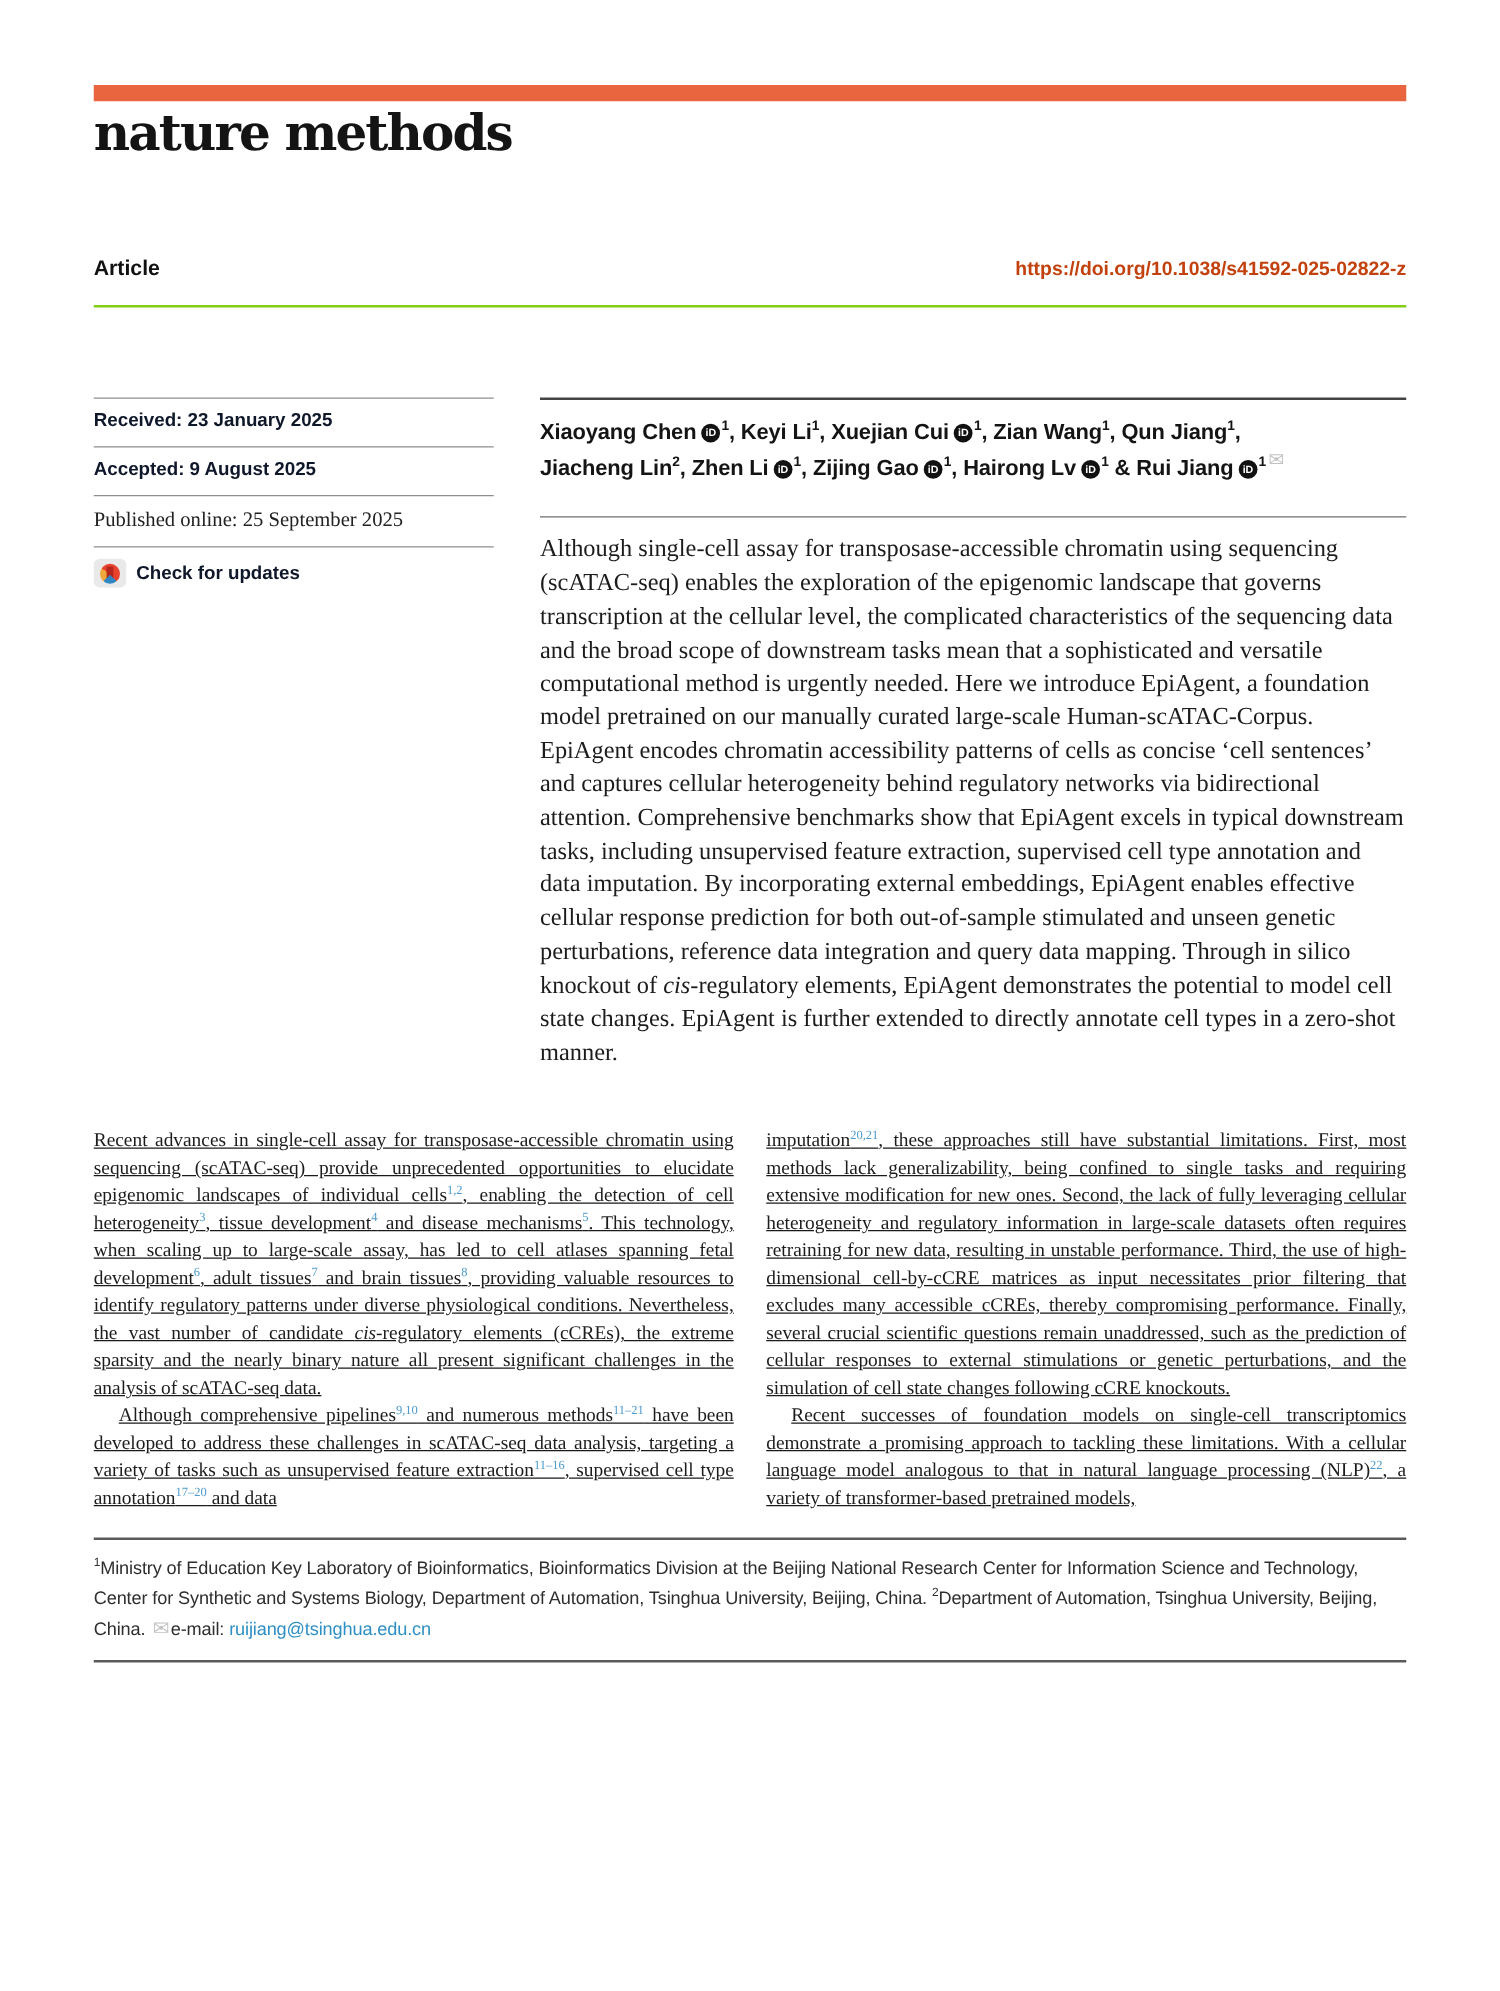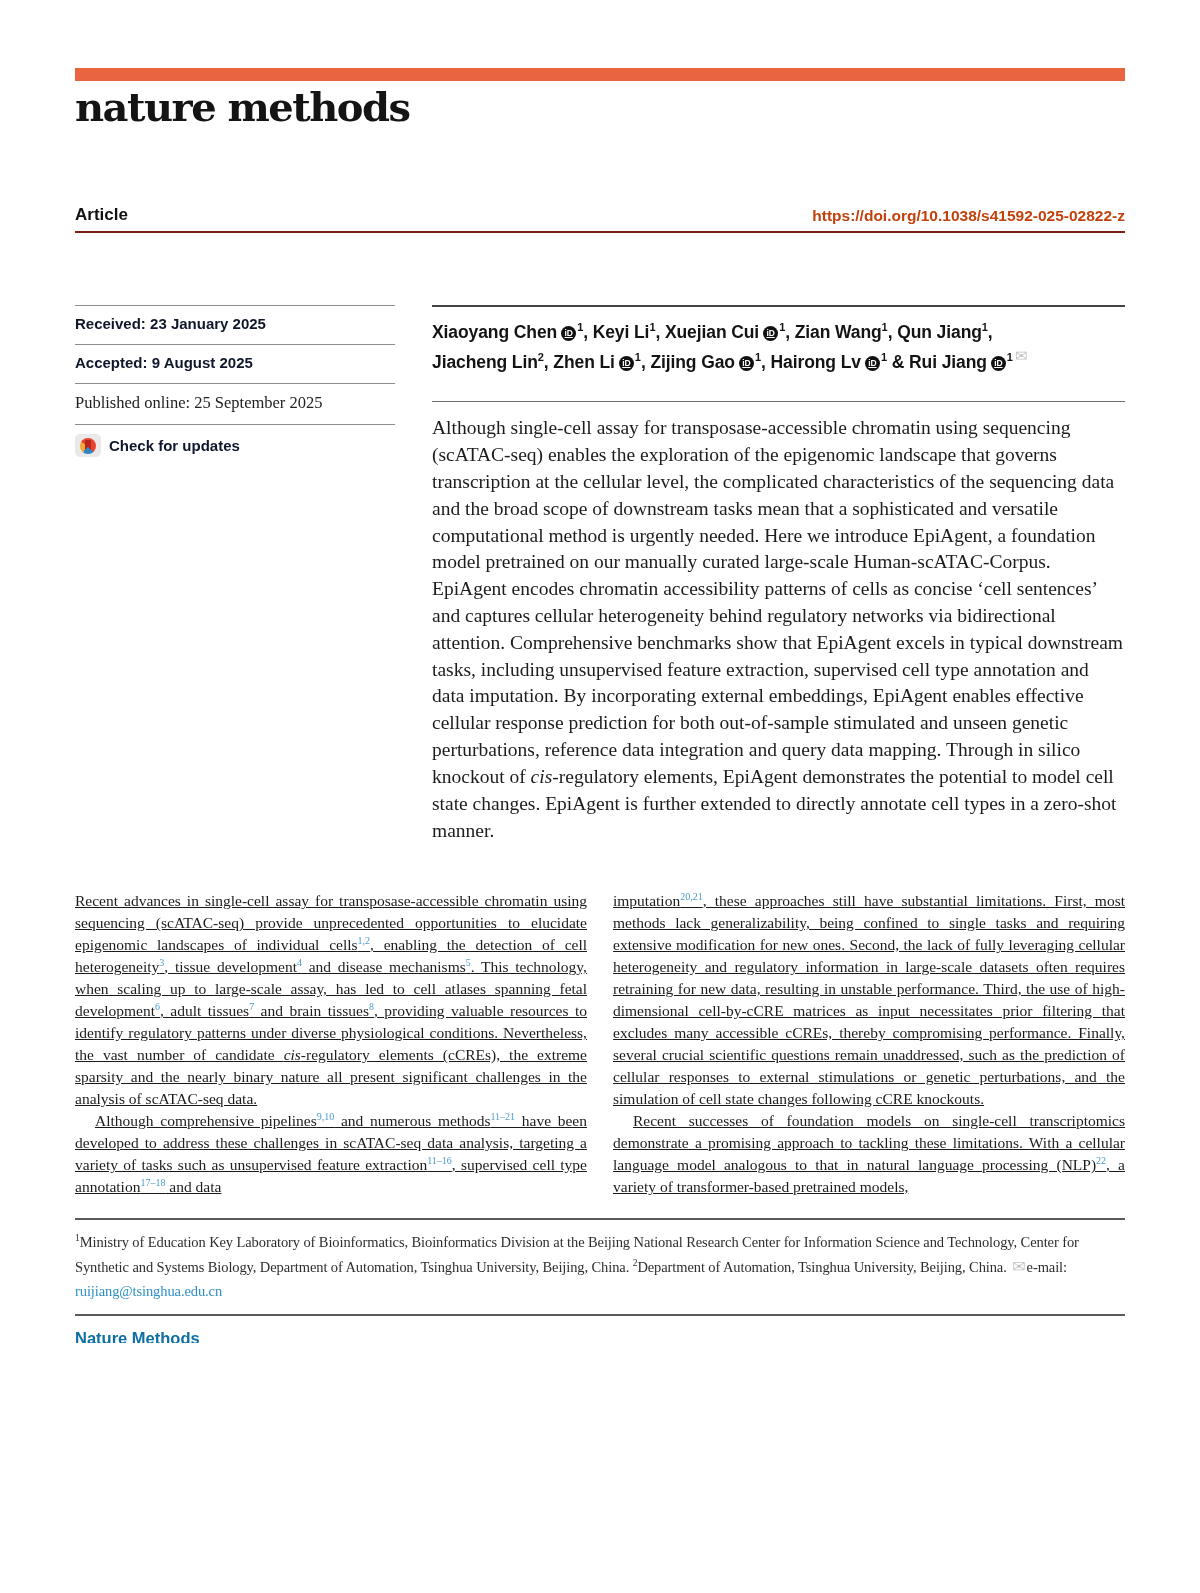--- a/index.html
+++ b/index.html
@@ -10,21 +10,21 @@
     font-family:"Liberation Serif", serif; color:#1a1a1a;
   }
   
   .accent-bar { margin-top:68px; height:13px; background:#e8653f; }
   .logo {
     margin-top:4px; font-family:"DejaVu Serif", serif; font-weight:700;
     font-size:40px; letter-spacing:-1.5px; color:#141414; line-height:1.1;
   }
   .header-row {
     margin-top:46px; display:flex; justify-content:space-between; align-items:flex-end;
-    padding-bottom:6px; border-bottom:2px solid #7f1d1d;
+    padding-bottom:19px; border-bottom:2px solid #84cc16;
   }
   .article-label { font-family:"Liberation Sans", sans-serif; font-weight:700; font-size:17px; color:#111; }
   .doi-link { font-family:"Liberation Sans", sans-serif; font-weight:700; font-size:15.5px; color:#c2410c; text-decoration:none;margin-top:32px; }
   .title {
     margin-top:16px; font-family:"DejaVu Serif", serif; font-weight:700;
     font-size:44px; line-height:1.13; letter-spacing:-0.8px; color:#0f0f0f; max-width:1010px;
   }
   
   .main-grid { margin-top:72px; display:grid; grid-template-columns:320px 1fr; column-gap:37px; }
   .meta-row { border-top:1px solid #8f8f8f; padding:9px 0 11px; }
@@ -40,36 +40,36 @@
   .authors-block { border-top:2px solid #444; padding-top:12px; }
   .authors {
     font-family:"Liberation Sans", sans-serif; font-weight:700; font-size:17.5px;
     line-height:1.5; color:#141414; letter-spacing:-0.1px;
   }
   .authors sup { font-size:11px; }
   .orcid-icon {
     display:inline-block; width:15px; height:15px; border-radius:50%; background:#111;
     color:#fff; font-family:"Liberation Sans", sans-serif; font-weight:700; font-size:8.5px;
     line-height:15px; text-align:center; margin:0 1px 0 4px; transform:translateY(-2px);
-    font-style:normal; cursor:pointer;text-decoration:underline;
+    font-style:normal; cursor:pointer;
   }
   .mail-icon { color:#c2c2c2; font-size:15px; vertical-align:super; margin-left:2px; font-weight:400; cursor:pointer; }
   .abstract-block { margin-top:26px; border-top:1.5px solid #6f6f6f; padding-top:13px; }
   .abstract { font-size:19.5px; line-height:1.375; color:#1c1c1c; max-width:700px; }
   
   .body-grid { margin-top:46px; display:grid; grid-template-columns:1fr 1fr; column-gap:26px;text-decoration:underline; }
   .body-col p {
     font-size:15.5px; line-height:22px; text-align:justify; color:#1c1c1c;
   }
   .body-col p.indent { text-indent:20px; }
   sup.ref { color:#4d9bcd; font-size:10px; line-height:0; }
   
   .footnote-block { margin-top:20px; border-top:2px solid #5a5a5a; padding-top:11px; }
   .footnotes {
-    font-family:Liberation Serif, serif; font-size:14.5px; line-height:1.58; color:#2e2e2e; letter-spacing:-0.1px;
+    font-family:Liberation Sans, sans-serif; font-size:14.5px; line-height:1.58; color:#2e2e2e; letter-spacing:-0.1px;
   }
   .footnotes sup { font-size:9.5px; }
   .footnotes .mail-icon { vertical-align:baseline; font-size:16px; margin-right:1px; }
   .inline-link { color:#2e8fc4; text-decoration:none; }
   .footer-block { margin-top:12px; border-top:2px solid #5a5a5a; padding-top:13px; }
   .journal-name { font-family:"Liberation Sans", sans-serif; font-weight:700; font-size:16.5px; color:#0d6fa5; }
 </style>
 </head>
 <body>
 
@@ -113,21 +113,21 @@
       <div class="abstract-block">
         <p class="abstract">Although single-cell assay for transposase-accessible chromatin using sequencing (scATAC-seq) enables the exploration of the epigenomic landscape that governs transcription at the cellular level, the complicated characteristics of the sequencing data and the broad scope of downstream tasks mean that a sophisticated and versatile computational method is urgently needed. Here we introduce EpiAgent, a foundation model pretrained on our manually curated large-scale Human-scATAC-Corpus. EpiAgent encodes chromatin accessibility patterns of cells as concise ‘cell sentences’ and captures cellular heterogeneity behind regulatory networks via bidirectional attention. Comprehensive benchmarks show that EpiAgent excels in typical downstream tasks, including unsupervised feature extraction, supervised cell type annotation and data imputation. By incorporating external embeddings, EpiAgent enables effective cellular response prediction for both out-of-sample stimulated and unseen genetic perturbations, reference data integration and query data mapping. Through in silico knockout of <i>cis</i>-regulatory elements, EpiAgent demonstrates the potential to model cell state changes. EpiAgent is further extended to directly annotate cell types in a zero-shot manner.</p>
       </div>
     </div>
 
   </div>
 
   <div class="body-grid">
     <div class="body-col">
       <p>Recent advances in single-cell assay for transposase-accessible chromatin using sequencing (scATAC-seq) provide unprecedented opportunities to elucidate epigenomic landscapes of individual cells<sup class="ref">1,2</sup>, enabling the detection of cell heterogeneity<sup class="ref">3</sup>, tissue development<sup class="ref">4</sup> and disease mechanisms<sup class="ref">5</sup>. This technology, when scaling up to large-scale assay, has led to cell atlases spanning fetal development<sup class="ref">6</sup>, adult tissues<sup class="ref">7</sup> and brain tissues<sup class="ref">8</sup>, providing valuable resources to identify regulatory patterns under diverse physiological conditions. Nevertheless, the vast number of candidate <i>cis</i>-regulatory elements (cCREs), the extreme sparsity and the nearly binary nature all present significant challenges in the analysis of scATAC-seq data.</p>
-      <p class="indent">Although comprehensive pipelines<sup class="ref">9,10</sup> and numerous methods<sup class="ref">11–21</sup> have been developed to address these challenges in scATAC-seq data analysis, targeting a variety of tasks such as unsupervised feature extraction<sup class="ref">11–16</sup>, supervised cell type annotation<sup class="ref">17–18</sup> and data</p>
+      <p class="indent">Although comprehensive pipelines<sup class="ref">9,10</sup> and numerous methods<sup class="ref">11–21</sup> have been developed to address these challenges in scATAC-seq data analysis, targeting a variety of tasks such as unsupervised feature extraction<sup class="ref">11–16</sup>, supervised cell type annotation<sup class="ref">17–20</sup> and data</p>
     </div>
     <div class="body-col">
       <p>imputation<sup class="ref">20,21</sup>, these approaches still have substantial limitations. First, most methods lack generalizability, being confined to single tasks and requiring extensive modification for new ones. Second, the lack of fully leveraging cellular heterogeneity and regulatory information in large-scale datasets often requires retraining for new data, resulting in unstable performance. Third, the use of high-dimensional cell-by-cCRE matrices as input necessitates prior filtering that excludes many accessible cCREs, thereby compromising performance. Finally, several crucial scientific questions remain unaddressed, such as the prediction of cellular responses to external stimulations or genetic perturbations, and the simulation of cell state changes following cCRE knockouts.</p>
       <p class="indent">Recent successes of foundation models on single-cell transcriptomics demonstrate a promising approach to tackling these limitations. With a cellular language model analogous to that in natural language processing (NLP)<sup class="ref">22</sup>, a variety of transformer-based pretrained models,</p>
     </div>
   </div>
 
   <div class="footnote-block">
     <p class="footnotes"><sup>1</sup>Ministry of Education Key Laboratory of Bioinformatics, Bioinformatics Division at the Beijing National Research Center for Information Science and Technology, Center for Synthetic and Systems Biology, Department of Automation, Tsinghua University, Beijing, China. <sup>2</sup>Department of Automation, Tsinghua University, Beijing, China. <span class="mail-icon">✉</span>e-mail: <a class="inline-link" href="#">ruijiang@tsinghua.edu.cn</a></p>
   </div>

